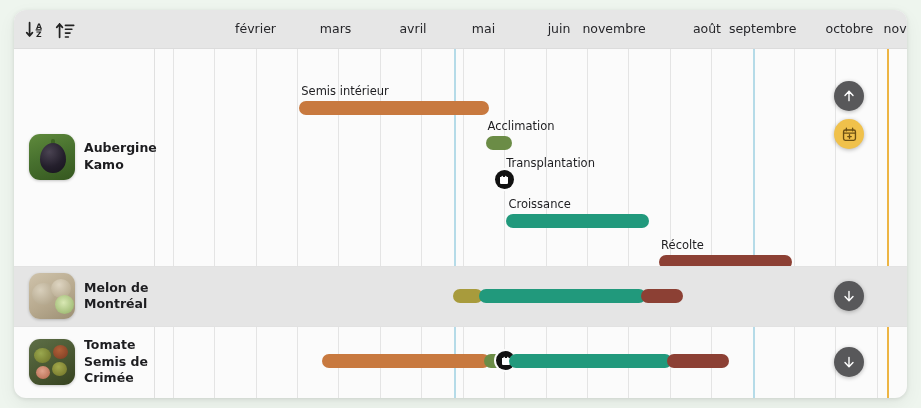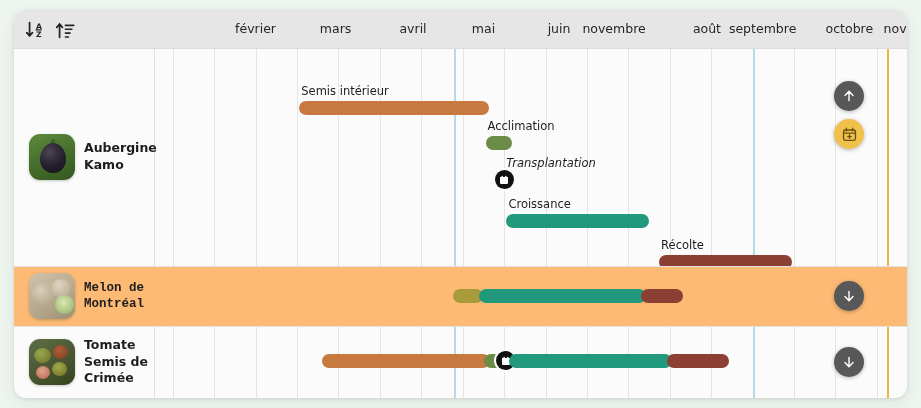--- a/index.html
+++ b/index.html
@@ -42,21 +42,21 @@
 
   
   .board{position:absolute;left:0;top:38px;width:100%;height:350px;}
   .grid{position:absolute;inset:0;overflow:hidden;pointer-events:none;}
   .gl{position:absolute;top:0;bottom:0;width:1px;background:#e4e4e4;}
   .gl.blue{background:#b5dbe8;width:2px;}
   .gl.amber{background:#edb544;width:2px;}
   .namecol-line{position:absolute;left:140px;top:0;bottom:0;width:1px;background:#e0e0e0;}
 
   .row{position:absolute;left:0;width:100%;box-sizing:border-box;}
-  .row.alt{background:#fdba74;font-family:Liberation Mono, monospace;}
+  .row.alt{background:#e5e5e5;}
   .row-sep{position:absolute;left:0;width:100%;height:1px;background:#e2e2e2;}
 
   .rowhead{
     position:absolute;left:0;top:0;width:140px;height:100%;
     display:flex;align-items:center;gap:9px;padding-left:15px;
     box-sizing:border-box;
   }
   .thumb{
     width:46px;height:46px;border-radius:11px;flex:0 0 46px;
     box-shadow:0 1px 3px rgba(0,0,0,.22);
@@ -189,21 +189,21 @@
             <div class="bar harden" style="left: 44.5%; width: 3.5%; top: 88px;"></div>
             <div class="tasklabel" style="left: calc(44.5% + 2px); top: 71px;">Acclimation</div>
             <div class="milestone" style="left: calc(47% - 9.5px); top: 122px;">
               <svg viewBox="0 0 24 24" width="12" height="12">
                 <rect x="4" y="6" width="16" height="14" rx="2.2" fill="#fff"></rect>
                 <rect x="4" y="6" width="16" height="4" fill="#fff"></rect>
                 <rect x="7.2" y="3.4" width="2.4" height="4" rx="1" fill="#fff"></rect>
                 <rect x="14.4" y="3.4" width="2.4" height="4" rx="1" fill="#fff"></rect>
               </svg>
             </div>
-            <div class="tasklabel" style="left: calc(47% + 2px); top: 108px; font-style: italic;">Transplantation</div>
+            <div class="tasklabel" style="left: calc(47% + 2px); top: 108px;">Transplantation</div>
             <div class="bar grow" style="left: 47.3%; width: 19.1%; top: 166px;"></div>
             <div class="tasklabel" style="left: calc(47.3% + 2px); top: 149px;">Croissance</div>
             <div class="bar harvest" style="left: 67.8%; width: 17.8%; top: 207px;"></div>
             <div class="tasklabel" style="left: calc(67.8% + 2px); top: 190px;">Récolte</div>
           </div>
           <div class="fab grey" style="right: 43px; top: 33px;">
             <svg viewBox="0 0 24 24" width="16" height="16">
               <path d="M12 19 V6 M12 5 l-6 6.4 M12 5 l6 6.4" fill="none" stroke="#fff" stroke-width="2.1" stroke-linecap="round" stroke-linejoin="round"></path>
             </svg>
           </div>

